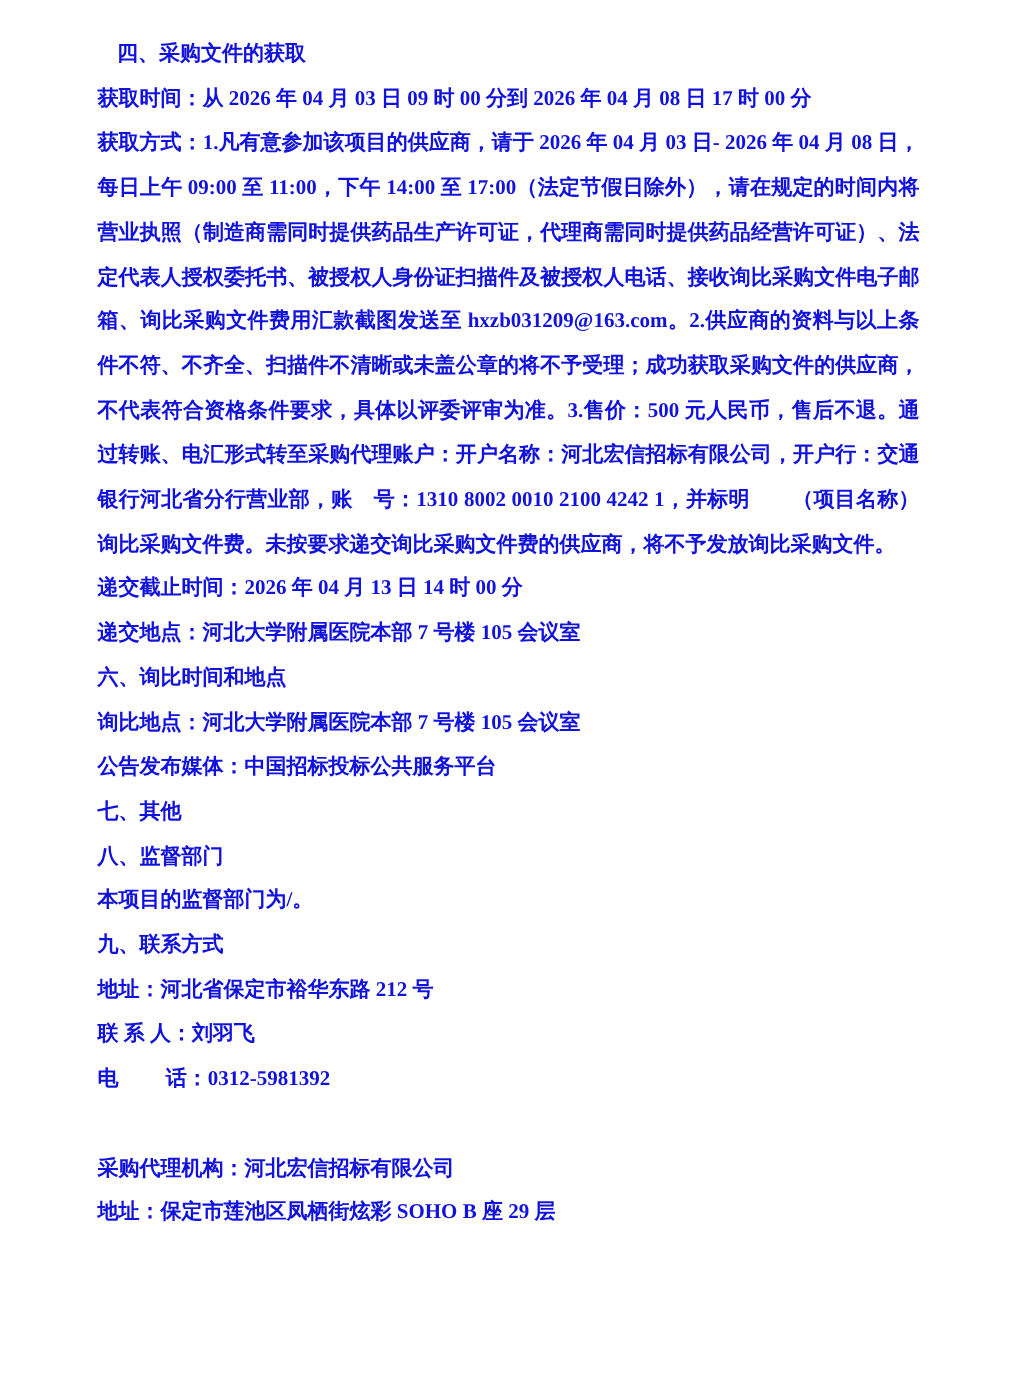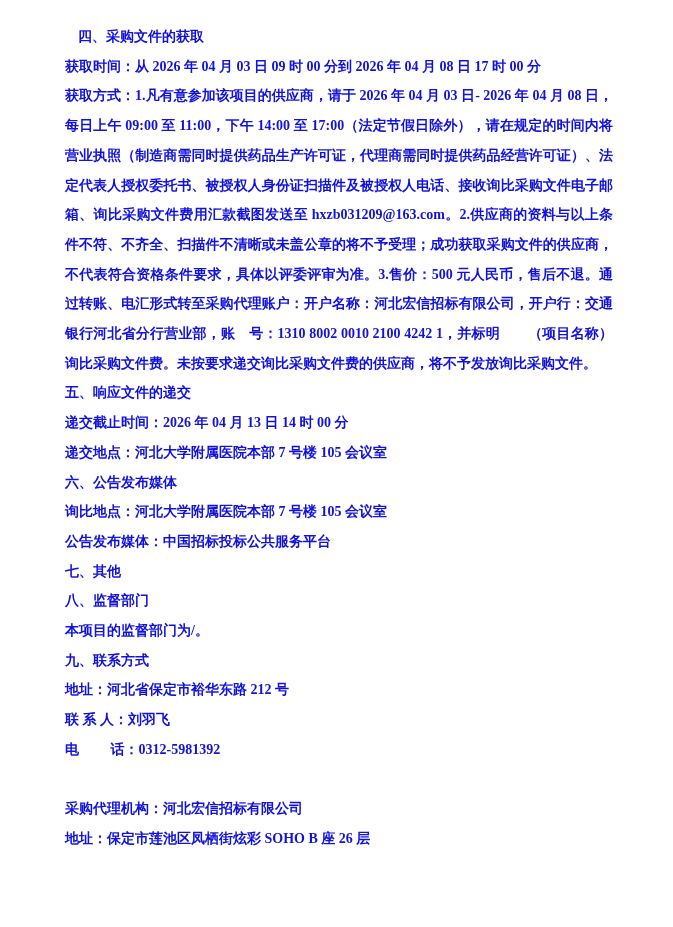--- a/index.html
+++ b/index.html
@@ -37,35 +37,34 @@
   }
 </style>
 </head>
 <body>
 
 <div class="page">
   <div class="line indent-sm">四、采购文件的获取</div>
   <div class="line">获取时间：从 2026 年 04 月 03 日 09 时 00 分到 2026 年 04 月 08 日 17 时 00 分</div>
   <div class="para">获取方式：1.凡有意参加该项目的供应商，请于 2026 年 04 月 03 日- 2026 年 04 月 08 日，每日上午 09:00 至 11:00，下午 14:00 至 17:00（法定节假日除外），请在规定的时间内将营业执照（制造商需同时提供药品生产许可证，代理商需同时提供药品经营许可证）、法定代表人授权委托书、被授权人身份证扫描件及被授权人电话、接收询比采购文件电子邮箱、询比采购文件费用汇款截图发送至 hxzb031209@163.com。2.供应商的资料与以上条件不符、不齐全、扫描件不清晰或未盖公章的将不予受理；成功获取采购文件的供应商，不代表符合资格条件要求，具体以评委评审为准。3.售价：500 元人民币，售后不退。通过转账、电汇形式转至采购代理账户：开户名称：河北宏信招标有限公司，开户行：交通银行河北省分行营业部，账　号：1310 8002 0010 2100 4242 1，并标明　　（项目名称）　　询比采购文件费。未按要求递交询比采购文件费的供应商，将不予发放询比采购文件。</div>
 
-  <div class="line">五、响应文件的递交</div>
   <div class="line">递交截止时间：2026 年 04 月 13 日 14 时 00 分</div>
   <div class="line">递交地点：河北大学附属医院本部 7 号楼 105 会议室</div>
 
-  <div class="line">六、公告发布媒体</div>
+  <div class="line">六、询比时间和地点</div>
   <div class="line">询比地点：河北大学附属医院本部 7 号楼 105 会议室</div>
 
   <div class="line">公告发布媒体：中国招标投标公共服务平台</div>
   <div class="line">七、其他</div>
 
   <div class="line">八、监督部门</div>
   <div class="line">本项目的监督部门为/。</div>
 
   <div class="line">九、联系方式</div>
   <div class="line">地址：河北省保定市裕华东路 212 号</div>
   <div class="line">联 系 人：刘羽飞</div>
   <div class="line">电　　 话：0312-5981392</div>
 
   <div class="gap"></div>
 
   <div class="line">采购代理机构：河北宏信招标有限公司</div>
-  <div class="line">地址：保定市莲池区凤栖街炫彩 SOHO B 座 26 层</div>
+  <div class="line">地址：保定市莲池区凤栖街炫彩 SOHO B 座 29 层</div>
 </div>
 
 </body></html>

